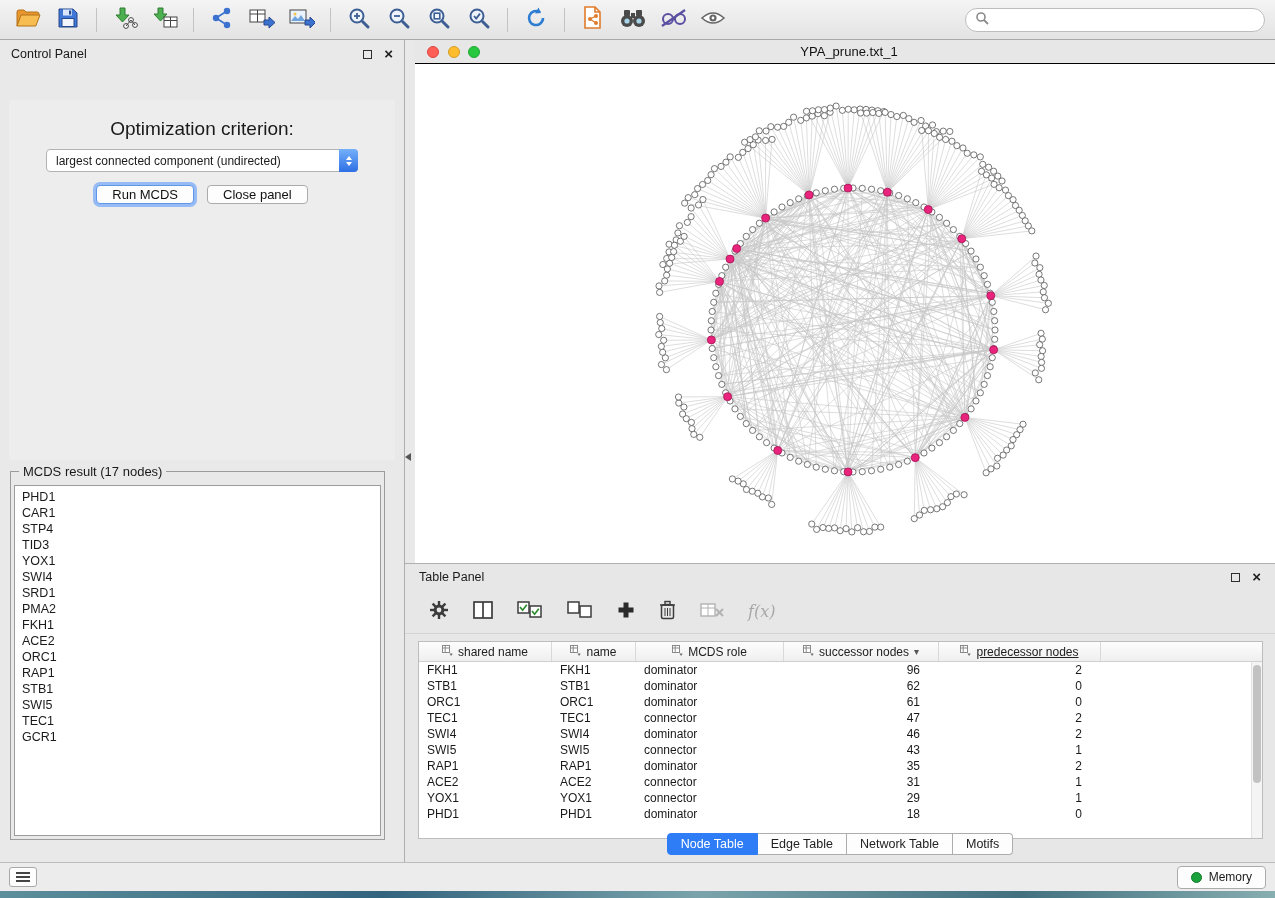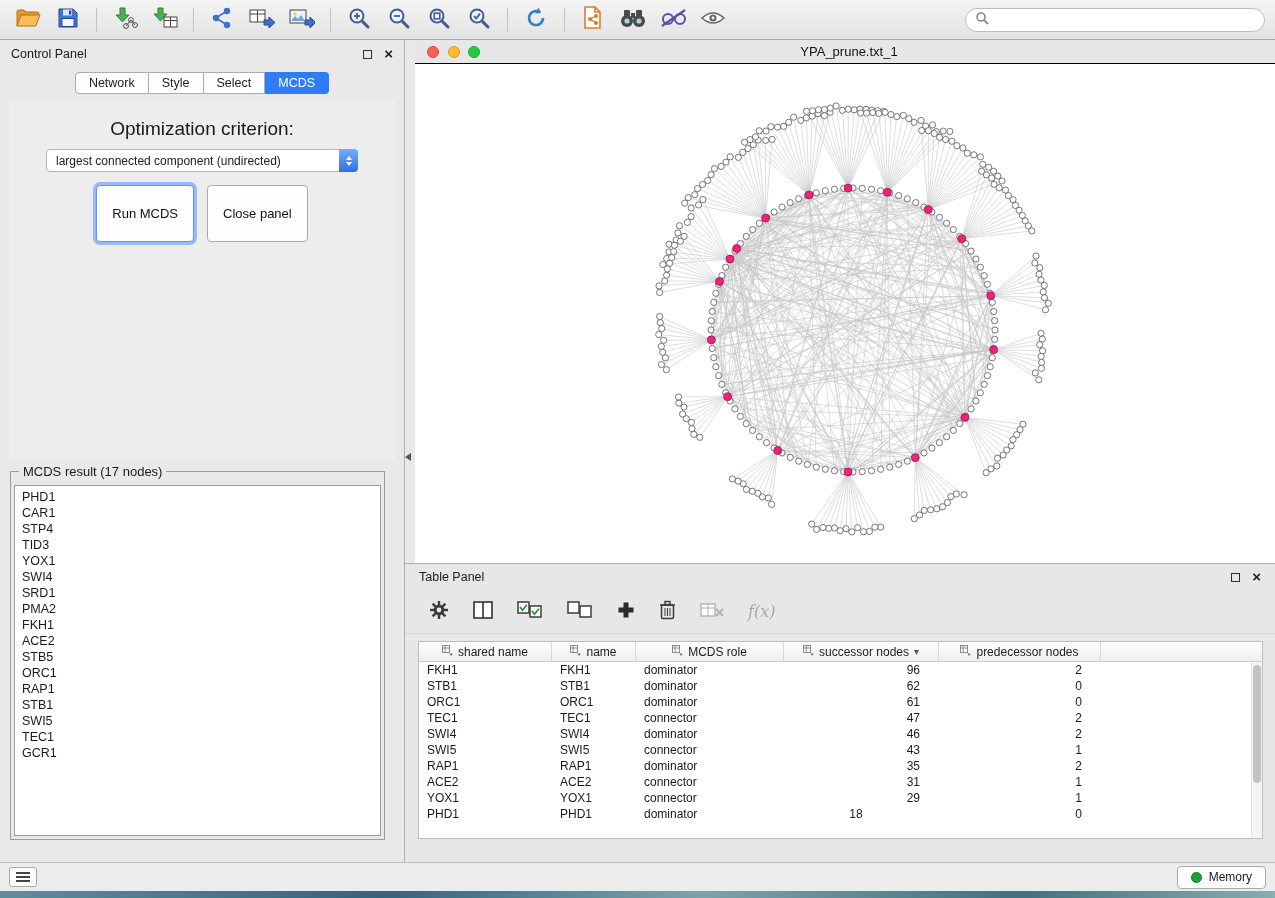--- a/index.html
+++ b/index.html
@@ -25,21 +25,21 @@
   .tab:last-child{border-radius:0 4px 4px 0}
   .tab.active{background:#2e7df6;border-color:#2e7df6;color:#fff}
   .tab-content{position:absolute;left:9px;right:9px;top:60px;height:360px;background:#ededed}
   .opt-label{text-align:center;font-size:19px;margin-top:18px}
   .dropdown{width:312px;height:23px;margin:9px auto 0;background:#fff;border:1px solid #b3b3b3;border-radius:4px;display:flex;align-items:center;font-size:12px;padding-left:9px;position:relative}
   .dd-stepper{position:absolute;right:-1px;top:-1px;width:19px;height:23px;border-radius:0 4px 4px 0;background:linear-gradient(#74b0fb,#2e6fe4);display:flex;flex-direction:column;align-items:center;justify-content:center;gap:2px}
   .dd-stepper i{width:0;height:0;border-left:3.5px solid transparent;border-right:3.5px solid transparent}
   .dd-up{border-bottom:4px solid #fff}
   .dd-down{border-top:4px solid #fff}
   .btn-row{display:flex;justify-content:center;gap:13px;margin-top:13px}
-  .btn{font-size:13px;padding:20px 15px;background:#fdfdfd;border:1px solid #ababab;border-radius:4px;color:#111}
+  .btn{font-size:13px;padding:1px 15px;background:#fdfdfd;border:1px solid #ababab;border-radius:4px;color:#111}
   .btn.focused{box-shadow:0 0 0 3px rgba(92,153,250,.6);border-color:#5e97e8}
   .groupbox{position:absolute;left:10px;width:375px;top:424px;height:376px;border:1px solid #9c9c9c;padding:6px 3px 3px}
   .groupbox legend{font-size:13px;padding:0 4px;margin-left:5px}
   .result-list{width:100%;height:100%;background:#fff;border:1px solid #9c9c9c;overflow:hidden;font-size:12.5px;line-height:16px;padding:3px 0 0 7px}
   .result-item{height:16px}
 
   
   .network-panel{position:absolute;left:414px;top:40px;width:870px;height:523px}
   .net-titlebar{height:23px;background:#e7e7e7;position:relative;display:flex;align-items:center}
   .traffic{display:flex;gap:8.5px;margin-left:13px;z-index:2}
@@ -225,26 +225,20 @@
 </div>
 
 <div class="control-panel">
   <div class="panel-header">
     <span>Control Panel</span>
     <span class="win-btns">
       <span class="float-box"></span>
       <span class="close-x">×</span>
     </span>
   </div>
-  <div class="tabbar">
-    <div class="tab">Network</div>
-    <div class="tab">Style</div>
-    <div class="tab">Select</div>
-    <div class="tab active">MCDS</div>
-  </div>
   <div class="tab-content">
     <div class="opt-label">Optimization criterion:</div>
     <div class="dropdown">
       <span>largest connected component (undirected)</span>
       <span class="dd-stepper">
           <i class="dd-up"></i>
           <i class="dd-down"></i>
         </span>
     </div>
     <div class="btn-row">
@@ -258,21 +252,20 @@
         <div class="result-item">PHD1</div>
         <div class="result-item">CAR1</div>
         <div class="result-item">STP4</div>
         <div class="result-item">TID3</div>
         <div class="result-item">YOX1</div>
         <div class="result-item">SWI4</div>
         <div class="result-item">SRD1</div>
         <div class="result-item">PMA2</div>
         <div class="result-item">FKH1</div>
         <div class="result-item">ACE2</div>
-        <div class="result-item">STB5</div>
         <div class="result-item">ORC1</div>
         <div class="result-item">RAP1</div>
         <div class="result-item">STB1</div>
         <div class="result-item">SWI5</div>
         <div class="result-item">TEC1</div>
         <div class="result-item">GCR1</div>
       </div>
   </fieldset>
 </div>
 
@@ -1277,21 +1270,21 @@
         <div class="th" style="width: 155px;">
           <span><svg width="11" height="11" viewBox="0 0 11 11">
               <rect x="0.5" y="0.5" width="7" height="7" fill="#fff" stroke="#8a8a8a"></rect>
               <line x1="0.5" y1="3" x2="7.5" y2="3" stroke="#8a8a8a"></line>
               <line x1="3.2" y1="0.5" x2="3.2" y2="7.5" stroke="#8a8a8a"></line>
               <path d="M7.5 8.5 h3.2 l-1.6 2.4z" fill="#6a6a6a"></path>
             </svg></span>
           <span>successor nodes</span>
           <span class="chev">▾</span>
         </div>
-        <div class="th" style="width: 162px;">
+        <div class="th" style="width: 162px; text-decoration: underline;">
           <span><svg width="11" height="11" viewBox="0 0 11 11">
               <rect x="0.5" y="0.5" width="7" height="7" fill="#fff" stroke="#8a8a8a"></rect>
               <line x1="0.5" y1="3" x2="7.5" y2="3" stroke="#8a8a8a"></line>
               <line x1="3.2" y1="0.5" x2="3.2" y2="7.5" stroke="#8a8a8a"></line>
               <path d="M7.5 8.5 h3.2 l-1.6 2.4z" fill="#6a6a6a"></path>
             </svg></span>
           <span>predecessor nodes</span>
         </div>
         <div class="th fill"></div>
       </div>
@@ -1365,28 +1358,34 @@
           <div class="cell" style="width: 84px;">YOX1</div>
           <div class="cell" style="width: 148px;">connector</div>
           <div class="cell num" style="width: 155px;">29</div>
           <div class="cell num" style="width: 162px;">1</div>
           <div class="cell fill"></div>
         </div>
         <div class="trow">
           <div class="cell" style="width: 133px;">PHD1</div>
           <div class="cell" style="width: 84px;">PHD1</div>
           <div class="cell" style="width: 148px;">dominator</div>
-          <div class="cell num" style="width: 155px; text-align: center;">18</div>
+          <div class="cell num" style="width: 155px;">18</div>
           <div class="cell num" style="width: 162px;">0</div>
           <div class="cell fill"></div>
         </div>
       </div>
     <div class="vscroll">
         <div class="vthumb"></div>
       </div>
+  </div>
+  <div class="bottom-tabs tabbar">
+    <div class="tab active">Node Table</div>
+    <div class="tab">Edge Table</div>
+    <div class="tab">Network Table</div>
+    <div class="tab">Motifs</div>
   </div>
 </div>
 
 <div class="statusbar">
   <div class="menu-btn">
     <span style="display:flex;flex-direction:column;gap:2.5px">
         <i></i>
         <i></i>
         <i></i>
       </span>

